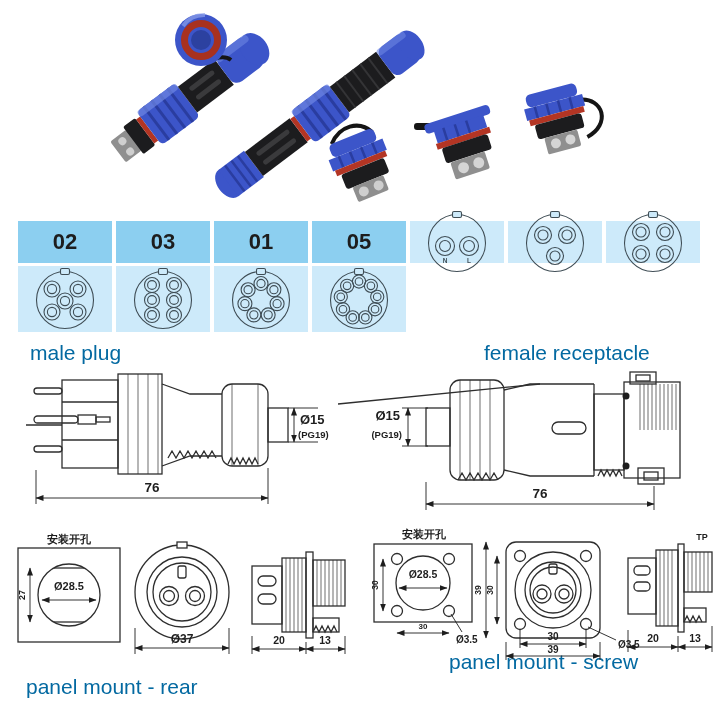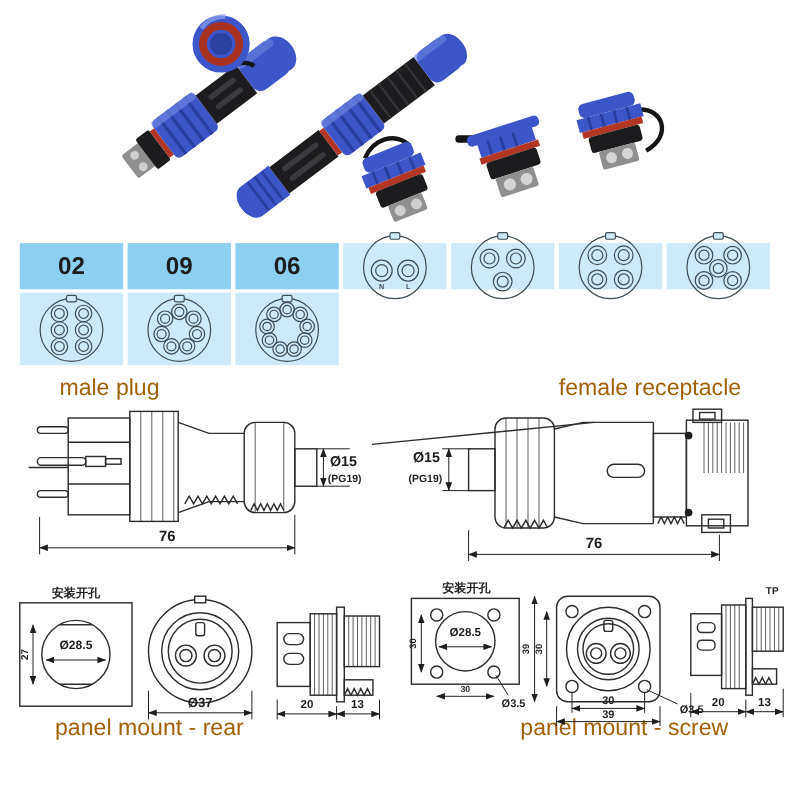--- a/index.html
+++ b/index.html
@@ -9,21 +9,21 @@
   .abs{position:absolute;}
   
   .pin-table{position:absolute;left:18px;top:221px;width:631px;display:grid;
              grid-template-columns:repeat(7,1fr);grid-template-rows:42px 66px;gap:3px 4px;}
   .pt-head{background:#8ccff0;display:flex;align-items:center;justify-content:center;
            font-size:22px;font-weight:700;color:#1d1d1d;}
   .pt-cell{background:#cdeafa;display:flex;align-items:center;justify-content:center;}
   .pin-face{stroke:#3f4d55;stroke-width:1.1px;}
   .pin-face text{stroke:none;}
   
-  .lbl{position:absolute;font-size:21px;color:#a16207;white-space:nowrap;margin-left:24px;}
+  .lbl{position:absolute;font-size:21px;color:#0369a1;white-space:nowrap;}
   
   .ln{stroke:#2e2e2e;fill:none;stroke-width:1.3;}
   .th{stroke:#2e2e2e;fill:none;stroke-width:.7;}
   .dl{stroke:#1e1e1e;fill:none;stroke-width:.9;}
   .dim{font-weight:700;fill:#1e1e1e;}
 </style>
 </head>
 <body>
 
 <svg class="abs" style="left:0;top:0" width="720" height="218" viewBox="0 0 720 218">
@@ -147,22 +147,23 @@
     <rect x="-28" y="-7" width="56" height="6" fill="#b33524"></rect>
     <rect x="-24" y="-1" width="48" height="15" rx="3" fill="#1c1c1e"></rect>
     <rect x="-18" y="14" width="34" height="17" rx="2" fill="#8f8f8f"></rect>
     <circle cx="-8" cy="22" r="5" fill="#d5d5d5"></circle>
       <circle cx="7" cy="22" r="5" fill="#d5d5d5"></circle>
   </g>
 </svg>
 
 <div class="pin-table">
   <div class="pt-head">02</div>
-  <div class="pt-head">09</div>
-  <div class="pt-head">06</div>
+  <div class="pt-head">03</div>
+  <div class="pt-head">01</div>
+  <div class="pt-head">05</div>
   <div class="pt-cell">
       <svg class="pin-face" width="94" height="64" viewBox="0 0 94 64">
         <circle cx="47" cy="33" r="28.5" fill="none"></circle>
         <rect x="42.5" y="1.5" width="9" height="6" rx="1.5" fill="#cdeafa"></rect>
         <circle cx="35" cy="36" r="9.5" fill="none"></circle>
         <circle cx="35" cy="36" r="5.5" fill="none"></circle>
         <circle cx="59" cy="36" r="9.5" fill="none"></circle>
         <circle cx="59" cy="36" r="5.5" fill="none"></circle>
         <text x="35" y="53" text-anchor="middle" font-size="6.5" font-weight="700" fill="#3f4d55" stroke="none">N</text>
         <text x="59" y="53" text-anchor="middle" font-size="6.5" font-weight="700" fill="#3f4d55" stroke="none">L</text>
@@ -269,21 +270,21 @@
         <circle cx="28.78105656927415" cy="29.787508713161795" r="6.6" fill="none"></circle>
         <circle cx="28.78105656927415" cy="29.787508713161795" r="3.8" fill="none"></circle>
         <circle cx="35.10842922079902" cy="18.82817780229891" r="6.6" fill="none"></circle>
         <circle cx="35.10842922079902" cy="18.82817780229891" r="3.8" fill="none"></circle>
       </svg>
     </div>
 </div>
 
 <div class="lbl" style="left:30px;top:341px">male plug</div>
 <div class="lbl" style="left:484px;top:341px">female receptacle</div>
-<div class="lbl" style="left:26px;top:650px">panel mount - rear</div>
+<div class="lbl" style="left:26px;top:675px">panel mount - rear</div>
 <div class="lbl" style="left:449px;top:650px">panel mount - screw</div>
 
 <svg class="abs" style="left:22px;top:368px" width="330" height="150" viewBox="0 0 330 150">
   <g class="ln">
     <rect x="40" y="12" width="56" height="88"></rect>
     <line x1="40" y1="34" x2="96" y2="34"></line>
       <line x1="40" y1="72" x2="96" y2="72"></line>
     <rect x="12" y="20" width="28" height="6" rx="3"></rect>
     <rect x="12" y="48" width="44" height="7" rx="3.5"></rect>
     <rect x="12" y="78" width="28" height="6" rx="3"></rect>

